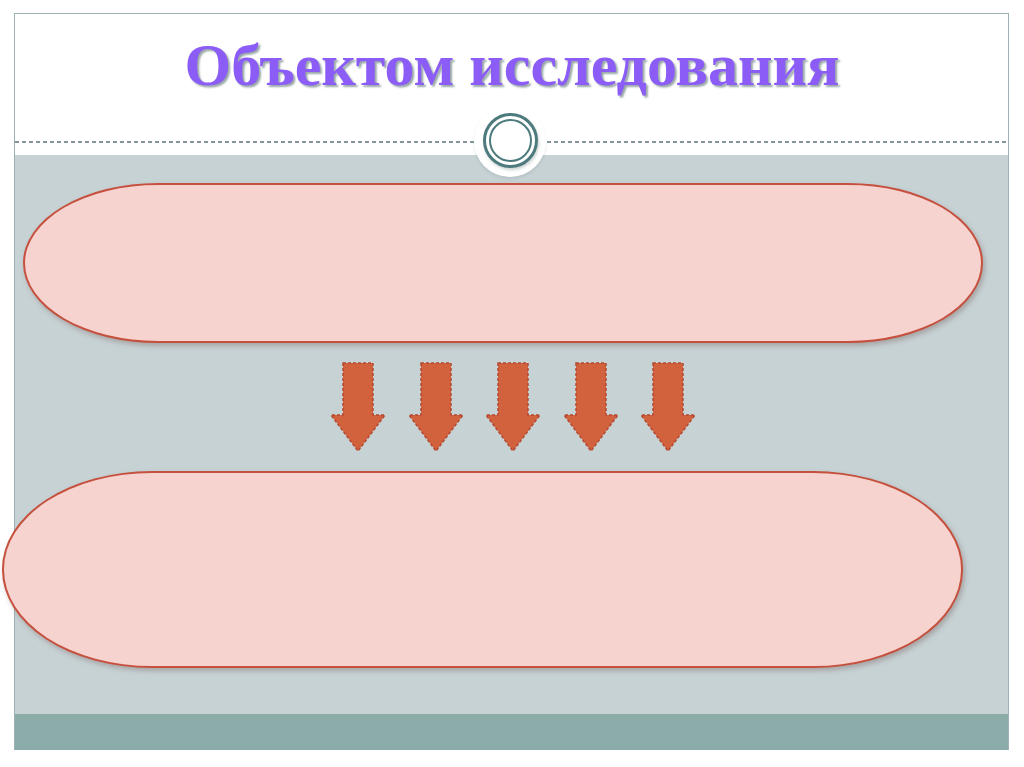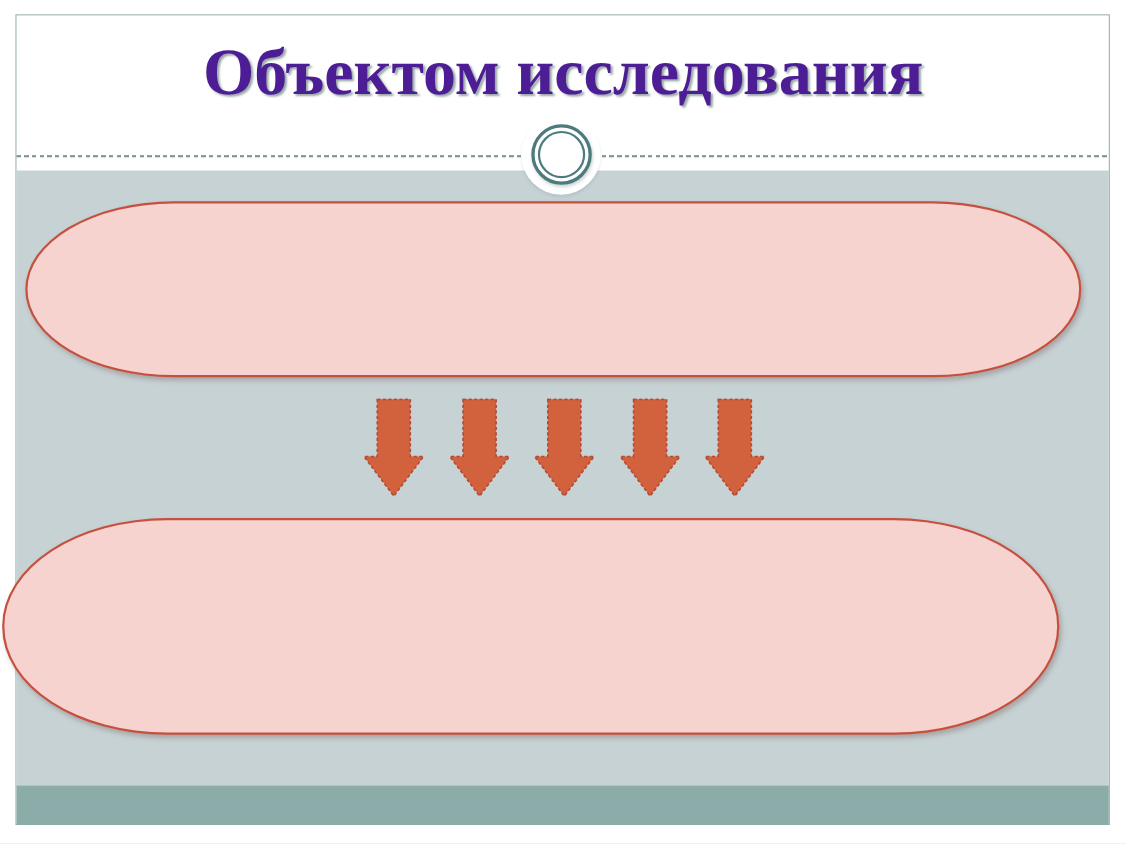--- a/index.html
+++ b/index.html
@@ -24,21 +24,21 @@
   .title {
     position: absolute;
     left: 0; right: 0;
     top: 34px;
     margin: 0;
     text-align: center;
     font-family: "Liberation Serif", "DejaVu Serif", serif;
     font-weight: bold;
     font-size: 60px;
     line-height: 62px;
-    color: #4c1d95;
+    color: #8b5cf6;
     text-shadow: 2px 2px 2px rgba(70, 95, 95, 0.55);
     z-index: 3;
   }
 
   .dashed-line {
     position: absolute;
     left: 15px; top: 141px;
     width: 993px; height: 2px;
     background: repeating-linear-gradient(to right,
       #82969a 0px, #82969a 4px,

